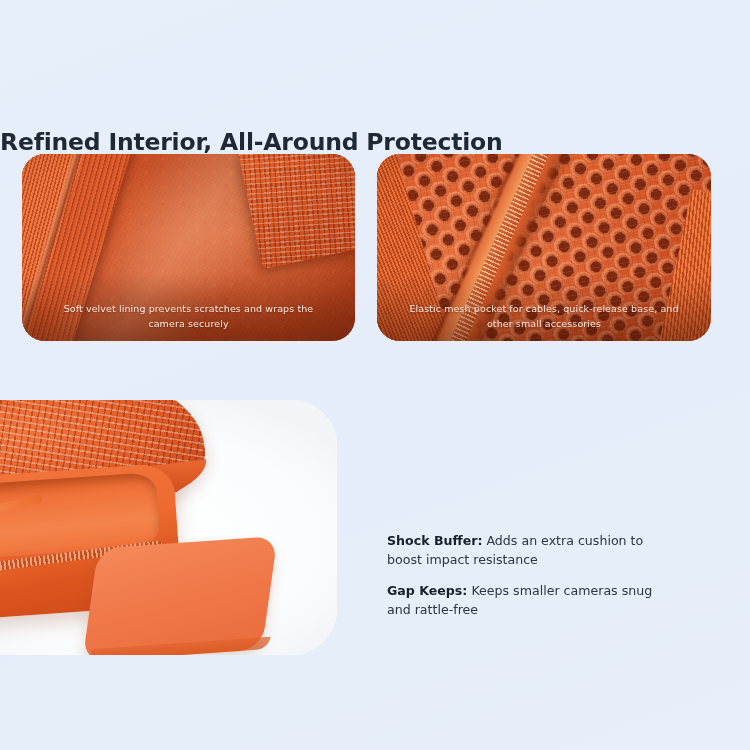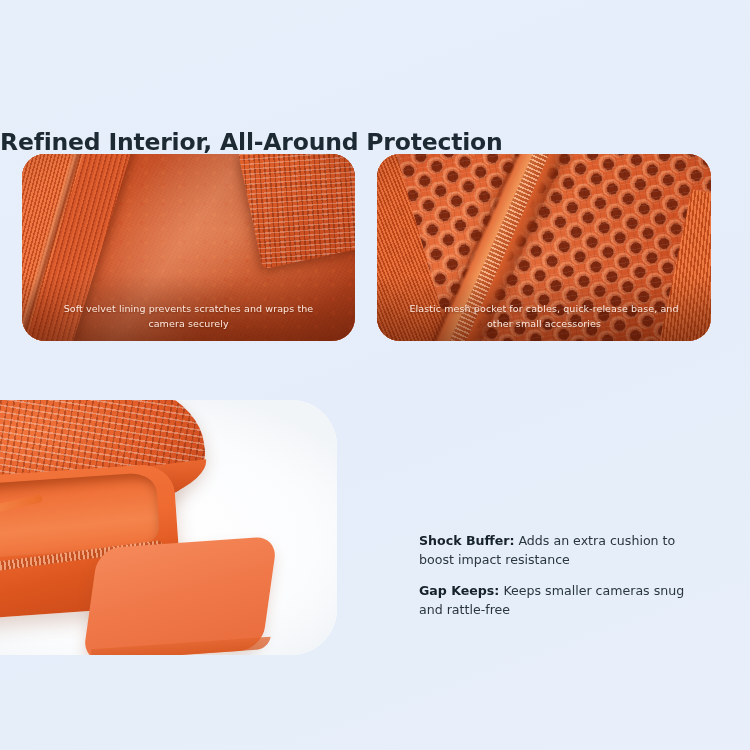--- a/index.html
+++ b/index.html
@@ -360,21 +360,20 @@
     letter-spacing: -0.3px;
     color: #1d2a33;
   }
   .feature {
     position: absolute;
     left: 387px;
     width: 285px;
     font-size: 12.6px;
     line-height: 19px;
     color: #2a3740;
-    margin-left: 32px;
   }
   .feature-shock { top: 531px; }
   .feature-gap   { top: 581px; }
   .feature b { font-weight: bold; color: #16222b; }
 </style>
 </head>
 <body>
 
 <div class="stage">
 

